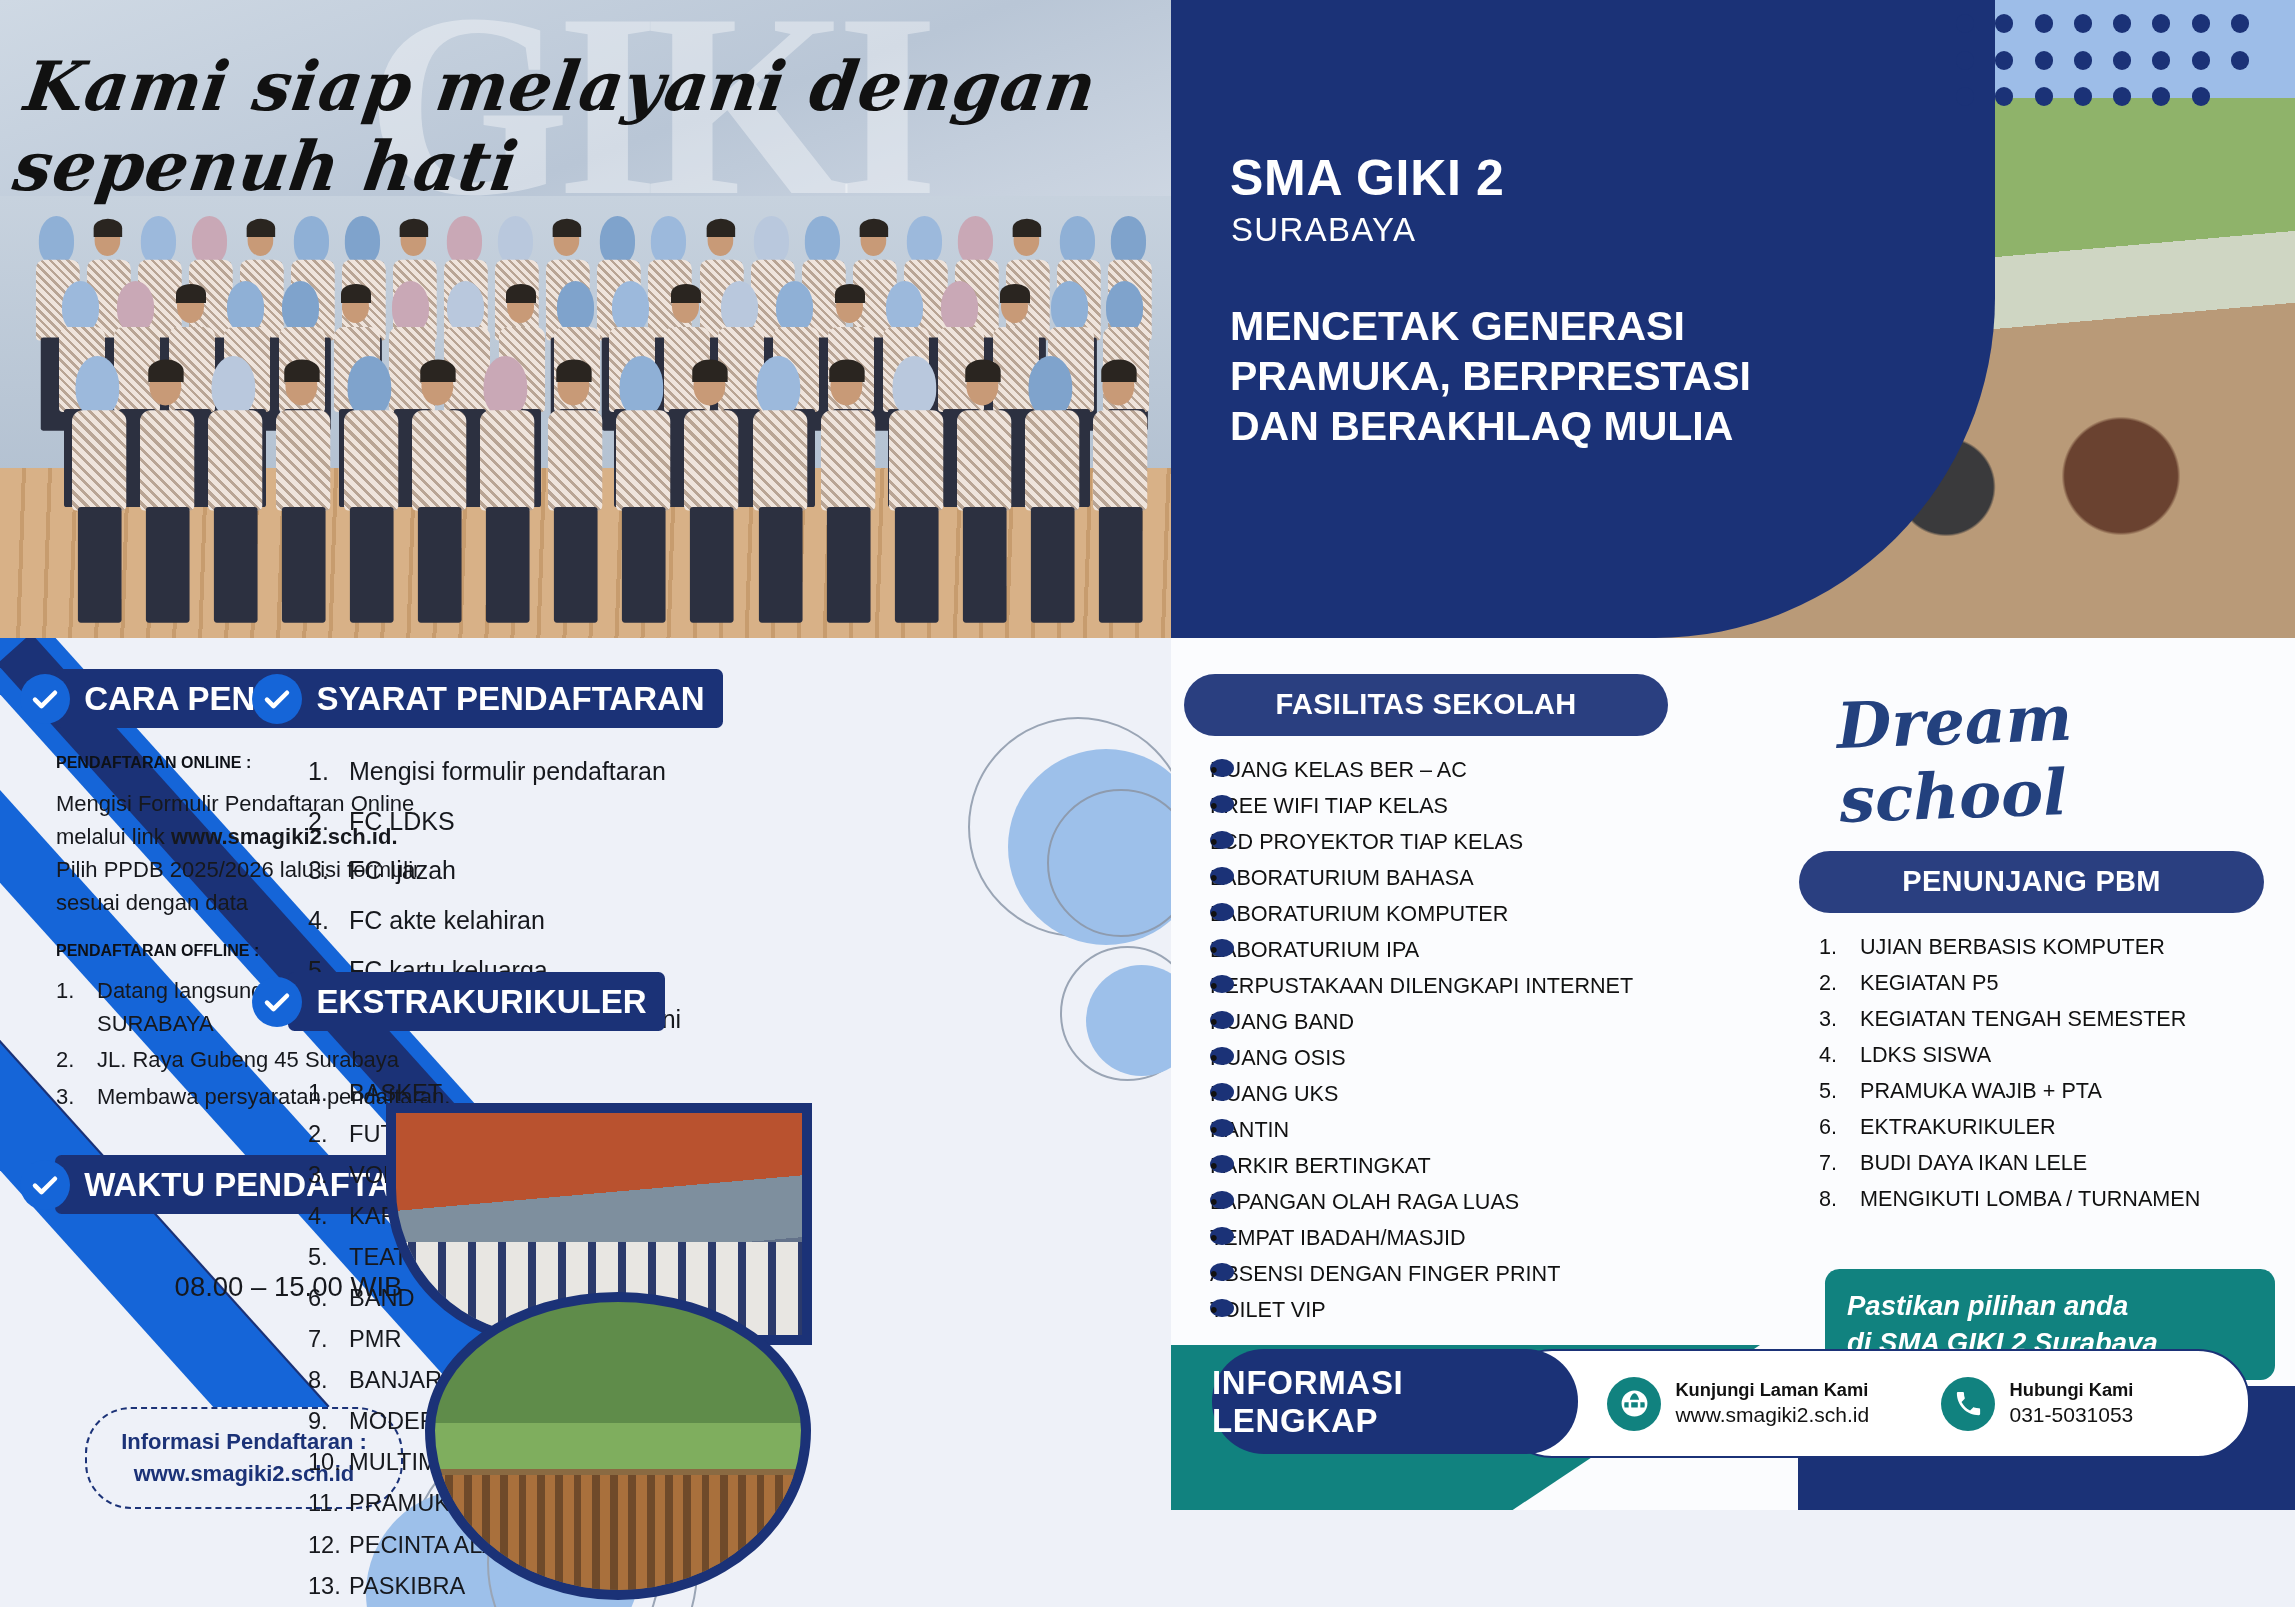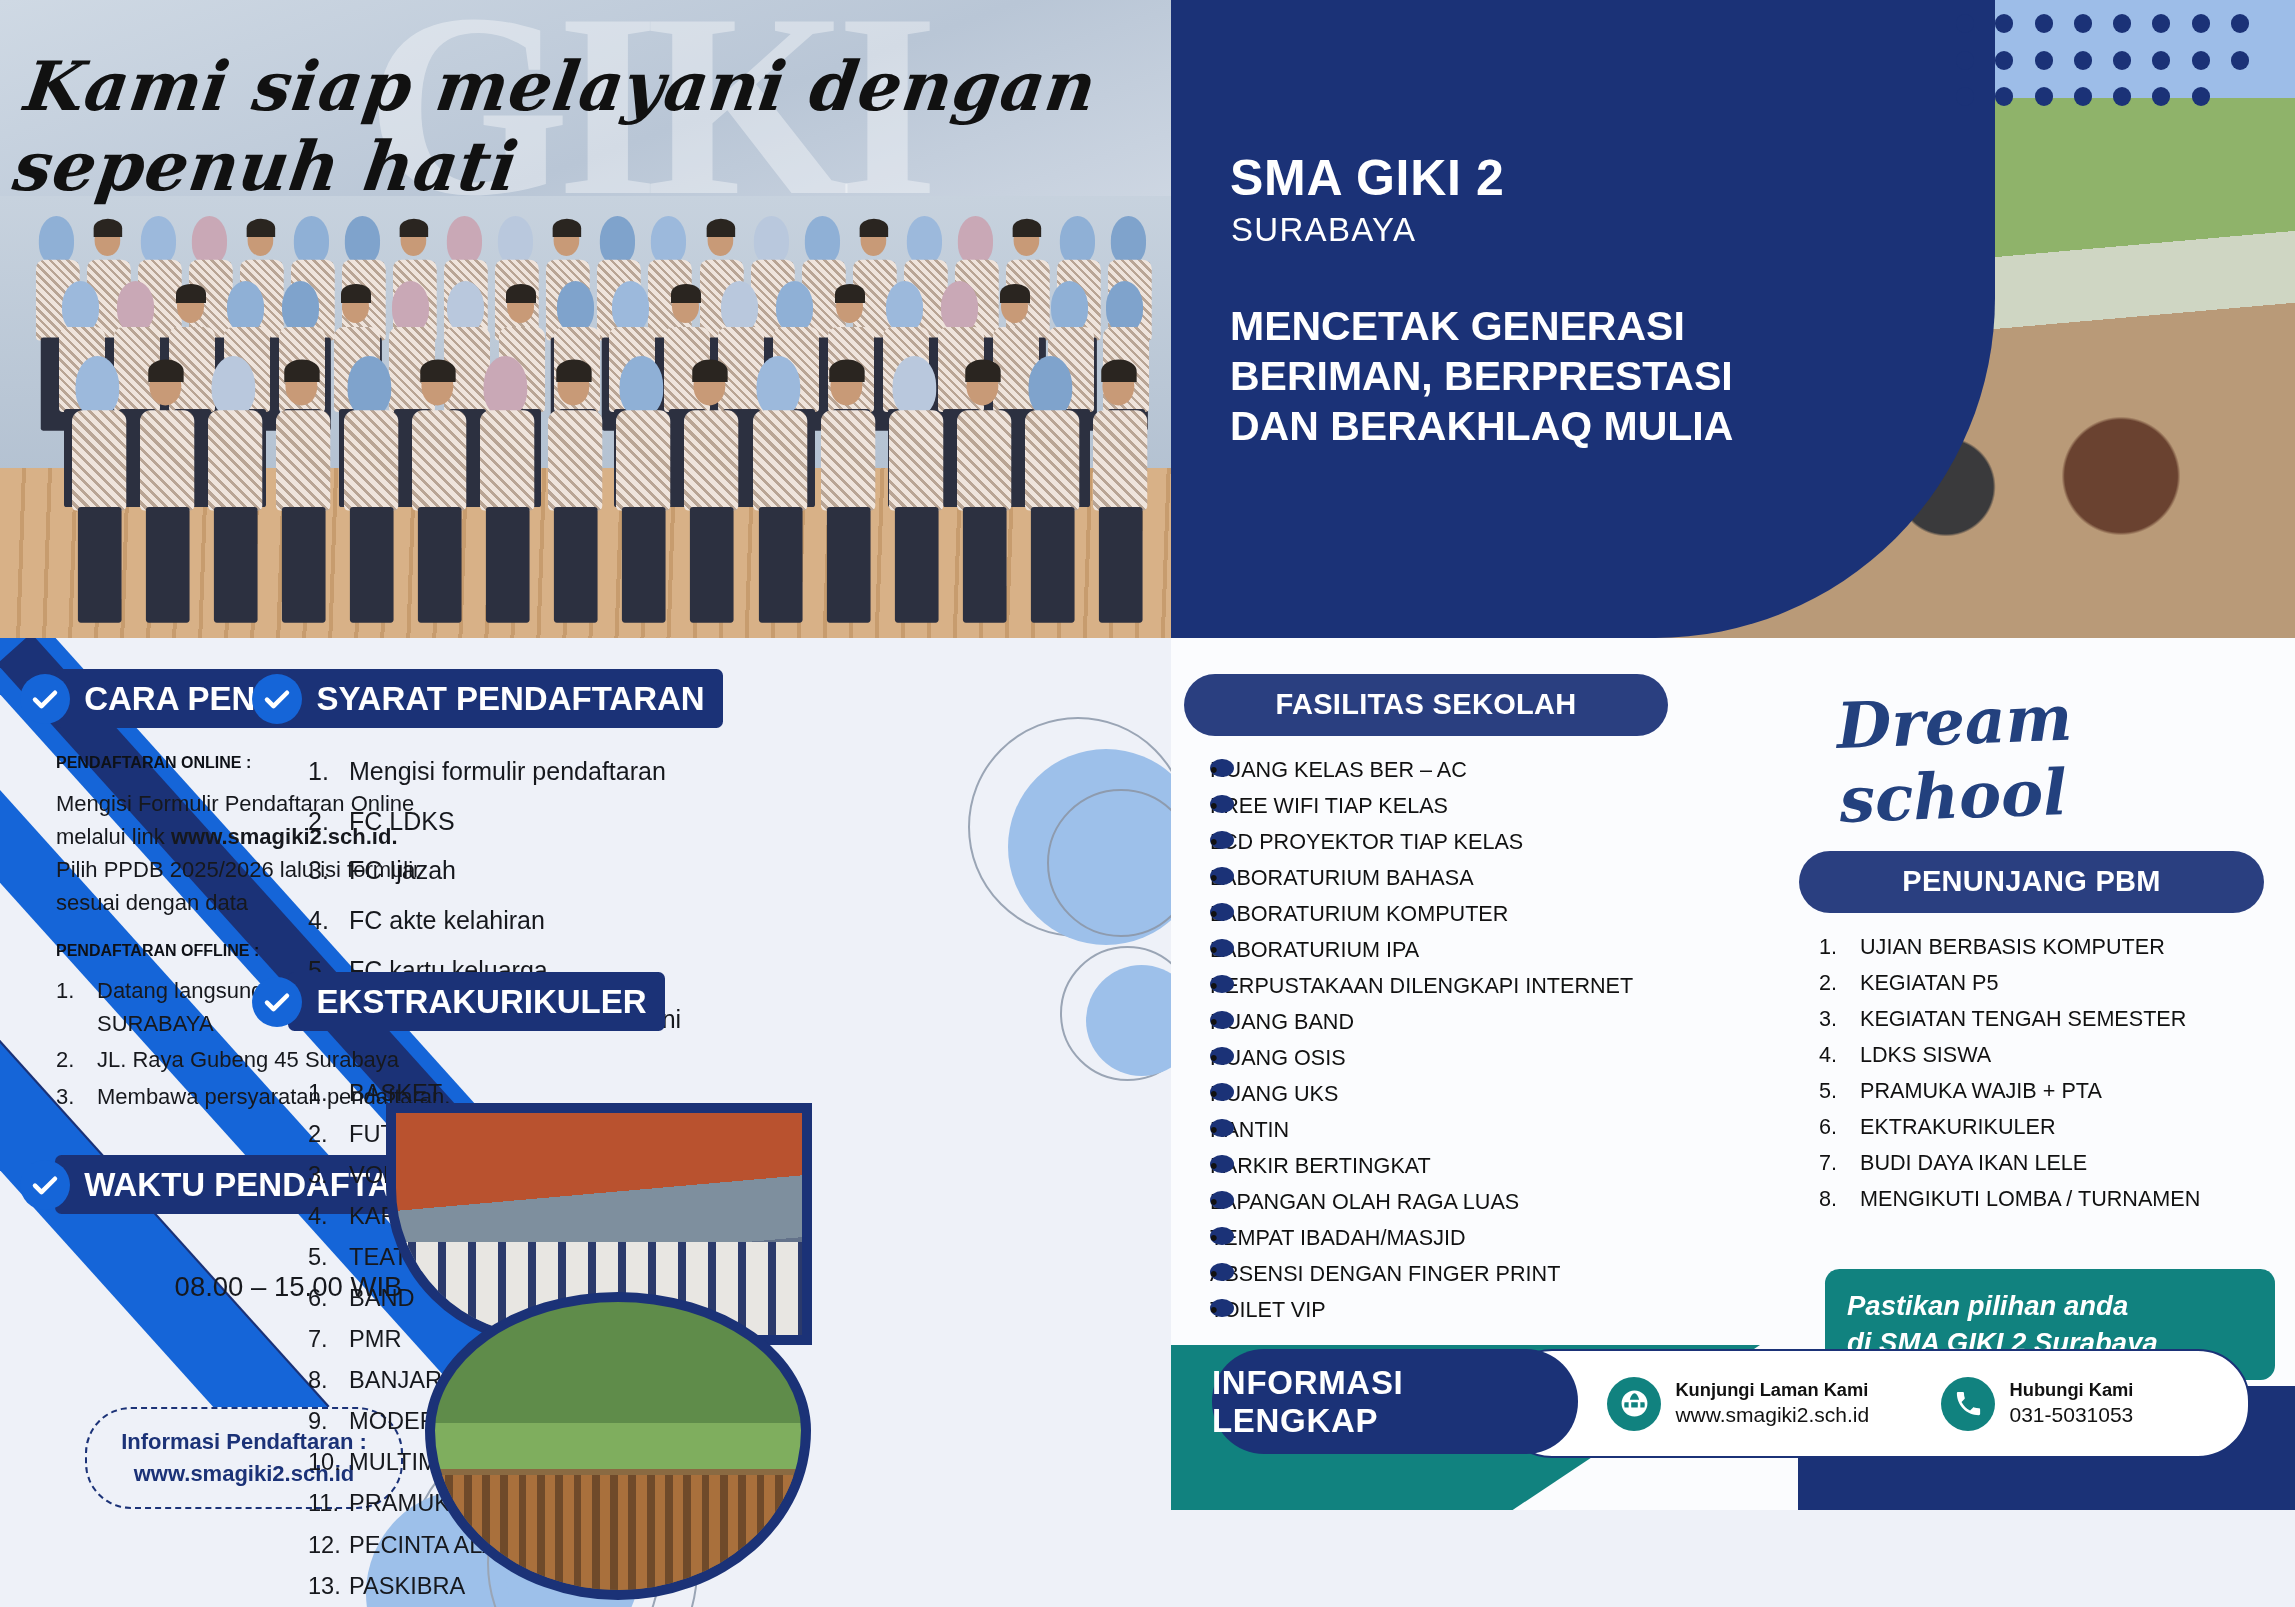--- a/index.html
+++ b/index.html
@@ -699,21 +699,21 @@
         <div class="dot" style="left: 157px; top: 73px;"></div>
         <div class="dot" style="left: 196px; top: 73px;"></div>
         <div class="dot" style="left: 236px; top: 73px;"></div>
       </div>
 
     <div style="position:absolute;left:59px;top:149px;color:#fff;font-weight:bold;font-size:50px;letter-spacing:0.7px;">SMA GIKI 2</div>
     <div style="position:absolute;left:60px;top:211px;color:#fff;font-size:33px;letter-spacing:1.3px;">SURABAYA</div>
 
     <div style="position:absolute;left:59px;top:301px;color:#fff;font-weight:bold;font-size:41px;line-height:1.22;">
       <div>MENCETAK GENERASI</div>
-      <div>BERIMAN, BERPRESTASI</div>
+      <div>PRAMUKA, BERPRESTASI</div>
       <div>DAN BERAKHLAQ MULIA</div>
     </div>
 
     <div class="pill-title" style="left:13px;top:674px;width:484px;">FASILITAS SEKOLAH</div>
 
     <div style="position:absolute;left:39px;top:759px;width:537px;font-size:21.6px;line-height:1.0;color:#111;">
       <ul class="bullist" id="fasilitas-list">
           <li style="margin-bottom: 14.4px;">
             <span class="dot">•</span>
             <span>RUANG KELAS BER – AC</span>

